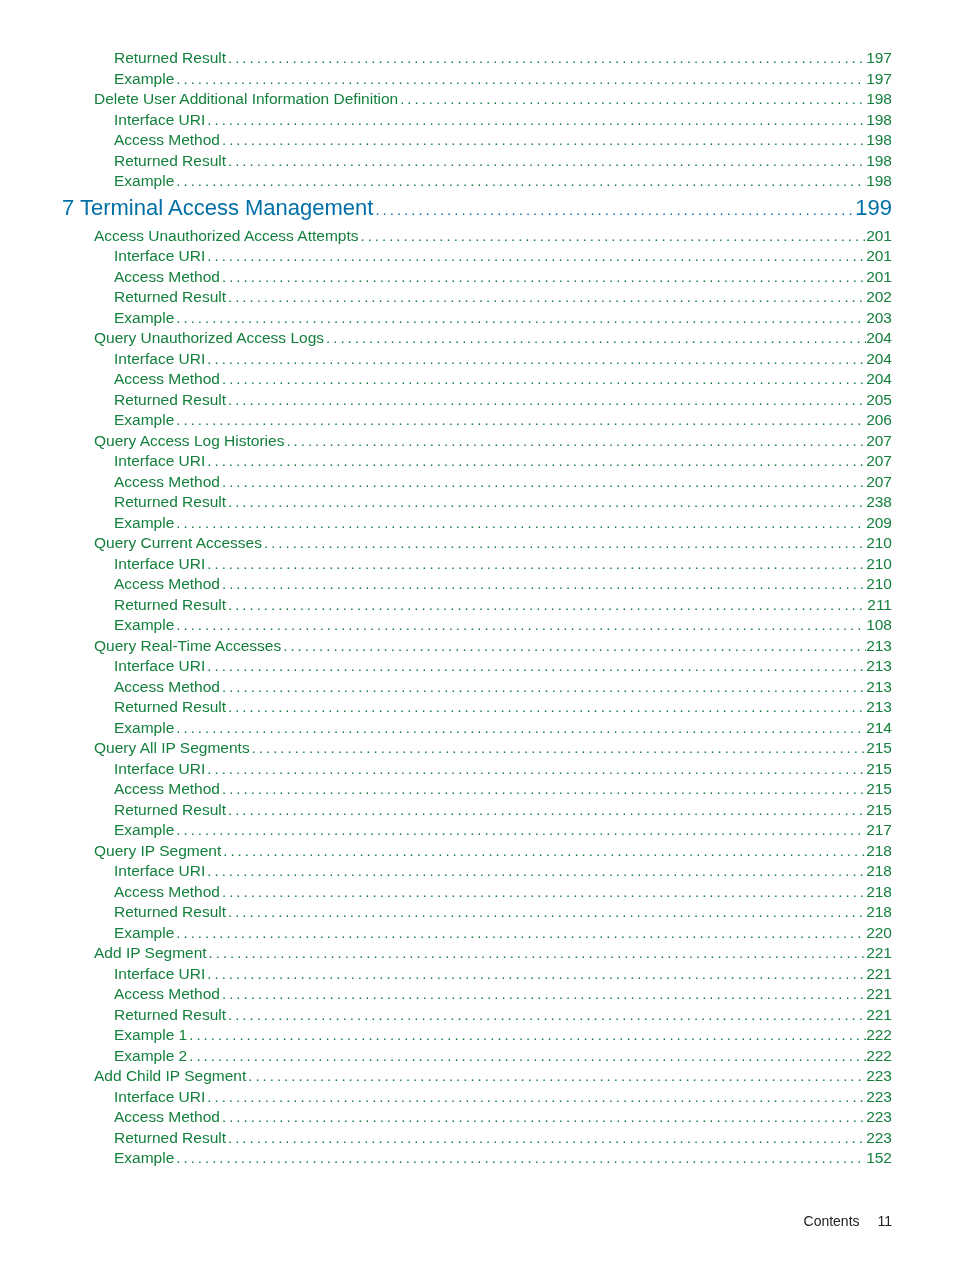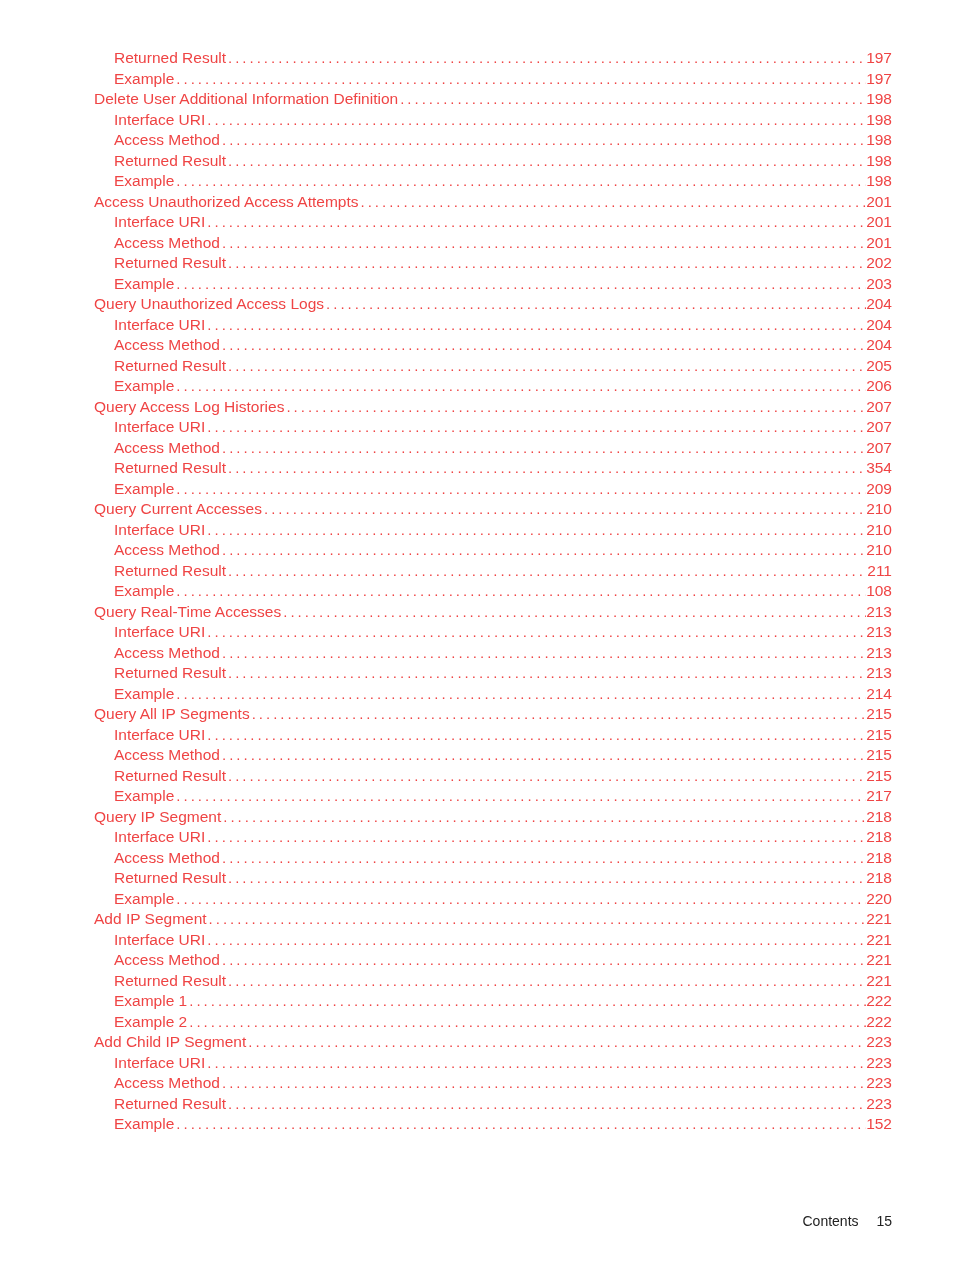--- a/index.html
+++ b/index.html
@@ -10,21 +10,21 @@
     width: 954px;
     height: 1271px;
     position: relative;
     box-sizing: border-box;
     padding: 48px 62px 40px 62px;
   }
   .toc { }
   .row {
     display: flex;
     align-items: baseline;
-    color: #ef4444;
+    color: #15803d;
   }
   .row.chapter {
     color: #006fa6;
     font-size: 22px;
     line-height: 32px;
   }
   .row.l1 { font-size: 15.5px; line-height: 20.5px; padding-left: 32px; }
   .row.l2 { font-size: 15.5px; line-height: 20.5px; padding-left: 52px; }
   .label { white-space: nowrap; }
   .leader {
@@ -81,20 +81,25 @@
     <div class="row l2">
       <span class="label">Returned Result</span>
       <span class="leader"></span>
       <span class="pg">198</span>
     </div>
     <div class="row l2">
       <span class="label">Example</span>
       <span class="leader"></span>
       <span class="pg">198</span>
     </div>
+    <div class="row chapter">
+      <span class="label">7 Terminal Access Management</span>
+      <span class="leader"></span>
+      <span class="pg">199</span>
+    </div>
     <div class="row l1">
       <span class="label">Access Unauthorized Access Attempts</span>
       <span class="leader"></span>
       <span class="pg">201</span>
     </div>
     <div class="row l2">
       <span class="label">Interface URI</span>
       <span class="leader"></span>
       <span class="pg">201</span>
     </div>
@@ -149,21 +154,21 @@
       <span class="pg">207</span>
     </div>
     <div class="row l2">
       <span class="label">Access Method</span>
       <span class="leader"></span>
       <span class="pg">207</span>
     </div>
     <div class="row l2">
       <span class="label">Returned Result</span>
       <span class="leader"></span>
-      <span class="pg">354</span>
+      <span class="pg">238</span>
     </div>
     <div class="row l2">
       <span class="label">Example</span>
       <span class="leader"></span>
       <span class="pg">209</span>
     </div>
     <div class="row l1">
       <span class="label">Query Current Accesses</span>
       <span class="leader"></span>
       <span class="pg">210</span>
@@ -315,14 +320,14 @@
     </div>
     <div class="row l2">
       <span class="label">Example</span>
       <span class="leader"></span>
       <span class="pg">152</span>
     </div>
   </div>
 
 <div class="footer">
   <span>Contents</span>
-  <span class="pgnum">15</span>
+  <span class="pgnum">11</span>
 </div>
 
 </body></html>

